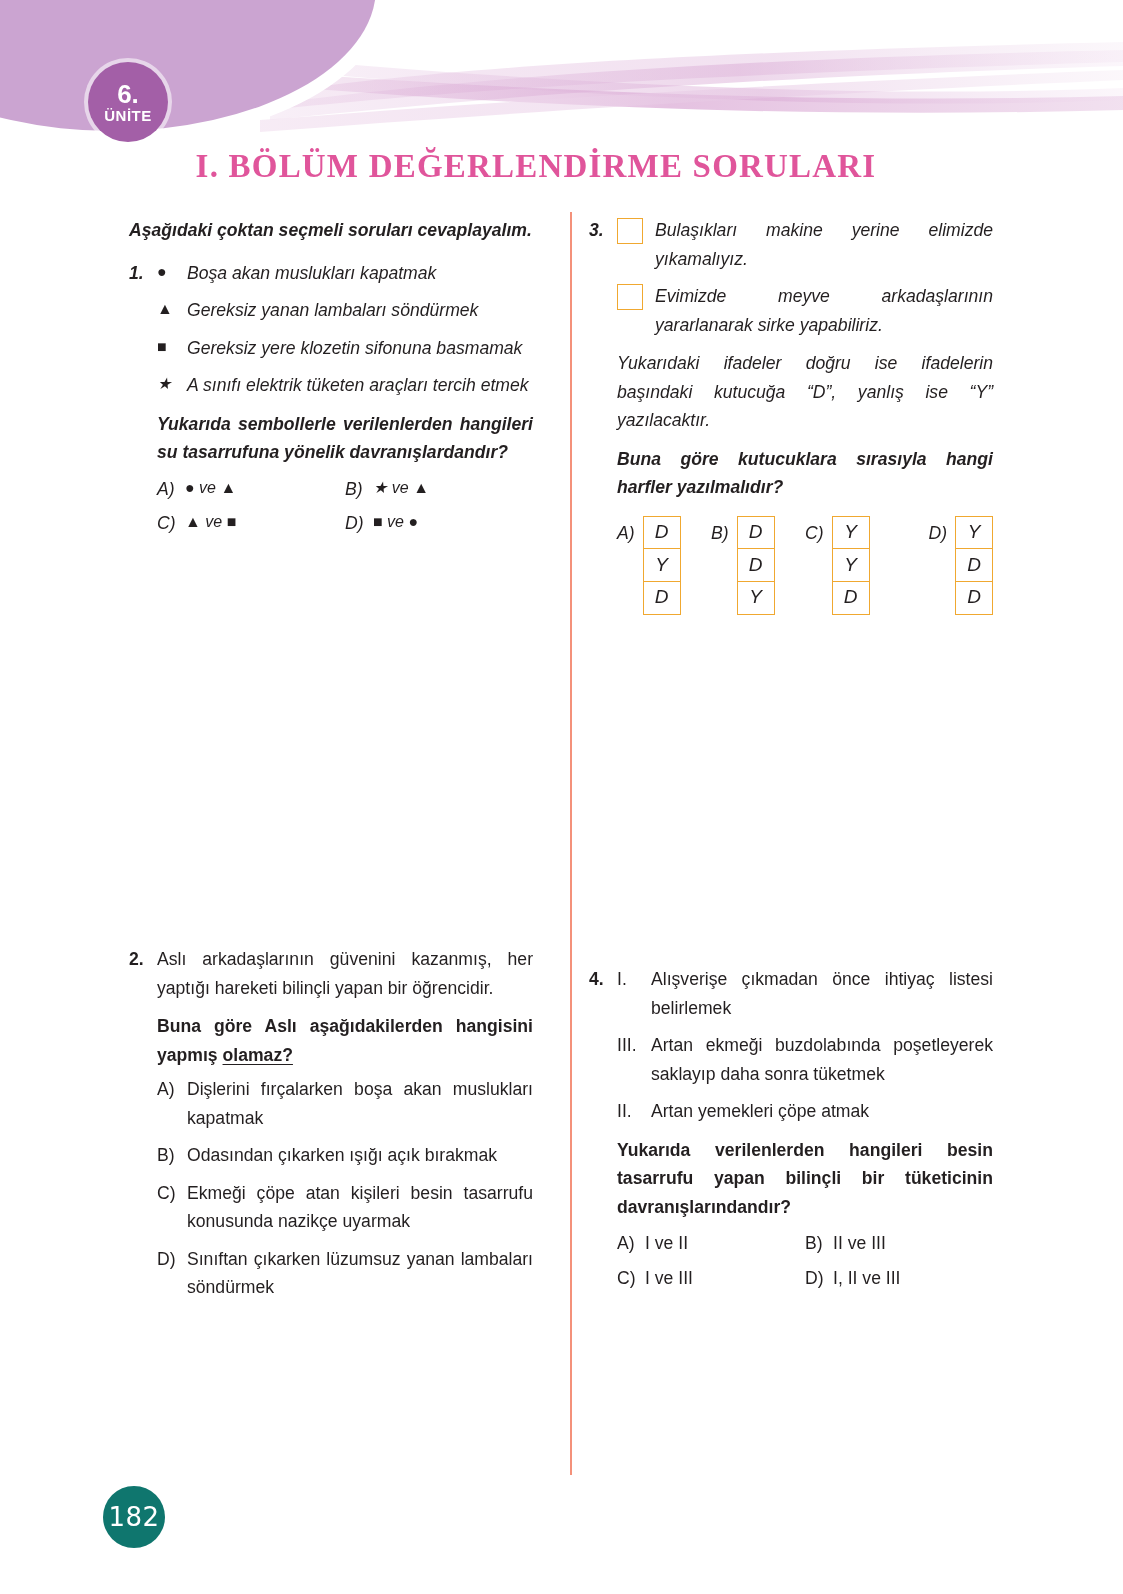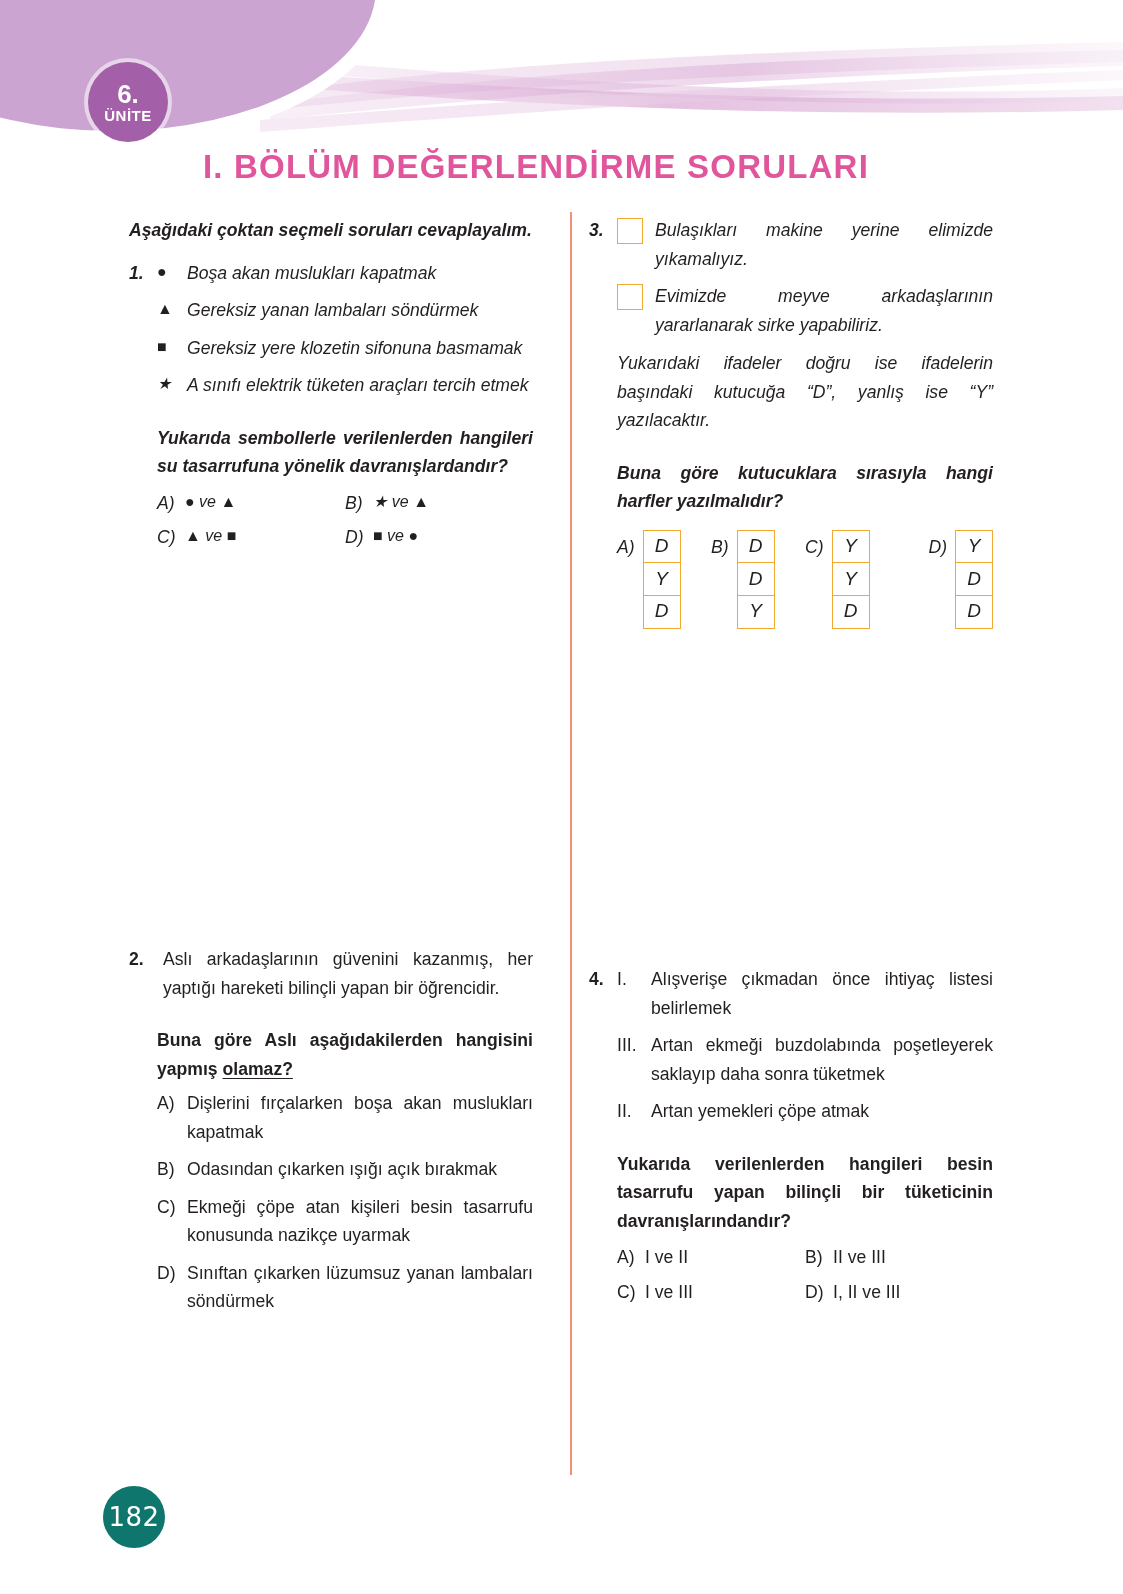--- a/index.html
+++ b/index.html
@@ -59,21 +59,21 @@
   #page-title {
     position: absolute;
     left: 0;
     top: 148px;
     width: 1072px;
     text-align: center;
     color: #e0559b;
     font-size: 33px;
     font-weight: bold;
     letter-spacing: 1.2px;
-    font-family: Liberation Sans, sans-serif;
+    font-family: Liberation Serif, serif;
   }
 
   
   #col-divider {
     position: absolute;
     left: 570px;
     top: 212px;
     width: 2px;
     height: 1263px;
     background: #f4917a;
@@ -94,21 +94,21 @@
   #col-right-lower { position:absolute; left: 589px; top: 965px; width: 404px; font-size: 17.6px; line-height: 1.62; }
 
   .intro-bold {
     font-weight: bold;
     text-align: justify;
     margin-bottom: 14px;
   }
   .q-stem {
     font-weight: bold;
     text-align: justify;
-    margin-top: 24px;
+    margin-top: 10px;
     margin-bottom: 6px;
   }
   .q-stem u { text-underline-offset: 3px; }
 
   
   .q-row {
     display: flex;
     align-items: flex-start;
   }
   .q-num {
@@ -334,21 +334,21 @@
 
       </div>
     </div>
   </div>
 
   <div id="col-left-lower">
     <div class="q-row">
       <div class="q-num">2.</div>
       <div class="q-body">
 
-        <div style="text-align:justify;margin-left:6px;">Aslı arkadaşlarının güvenini kazanmış, her yaptığı hareketi bilinçli yapan bir öğrencidir.</div>
+        <div style="text-align:justify;">Aslı arkadaşlarının güvenini kazanmış, her yaptığı hareketi bilinçli yapan bir öğrencidir.</div>
 
         <div class="q-stem"><span>Buna göre Aslı aşağıdakilerden hangisini yapmış </span><u>olamaz?</u></div>
 
         <div class="opt-list">
           <div class="opt-v">
             <span class="opt-letter">A)</span>
             <span class="opt-txt">Dişlerini fırçalarken boşa akan muslukları kapatmak</span>
           </div>
           <div class="opt-v">
             <span class="opt-letter">B)</span>

